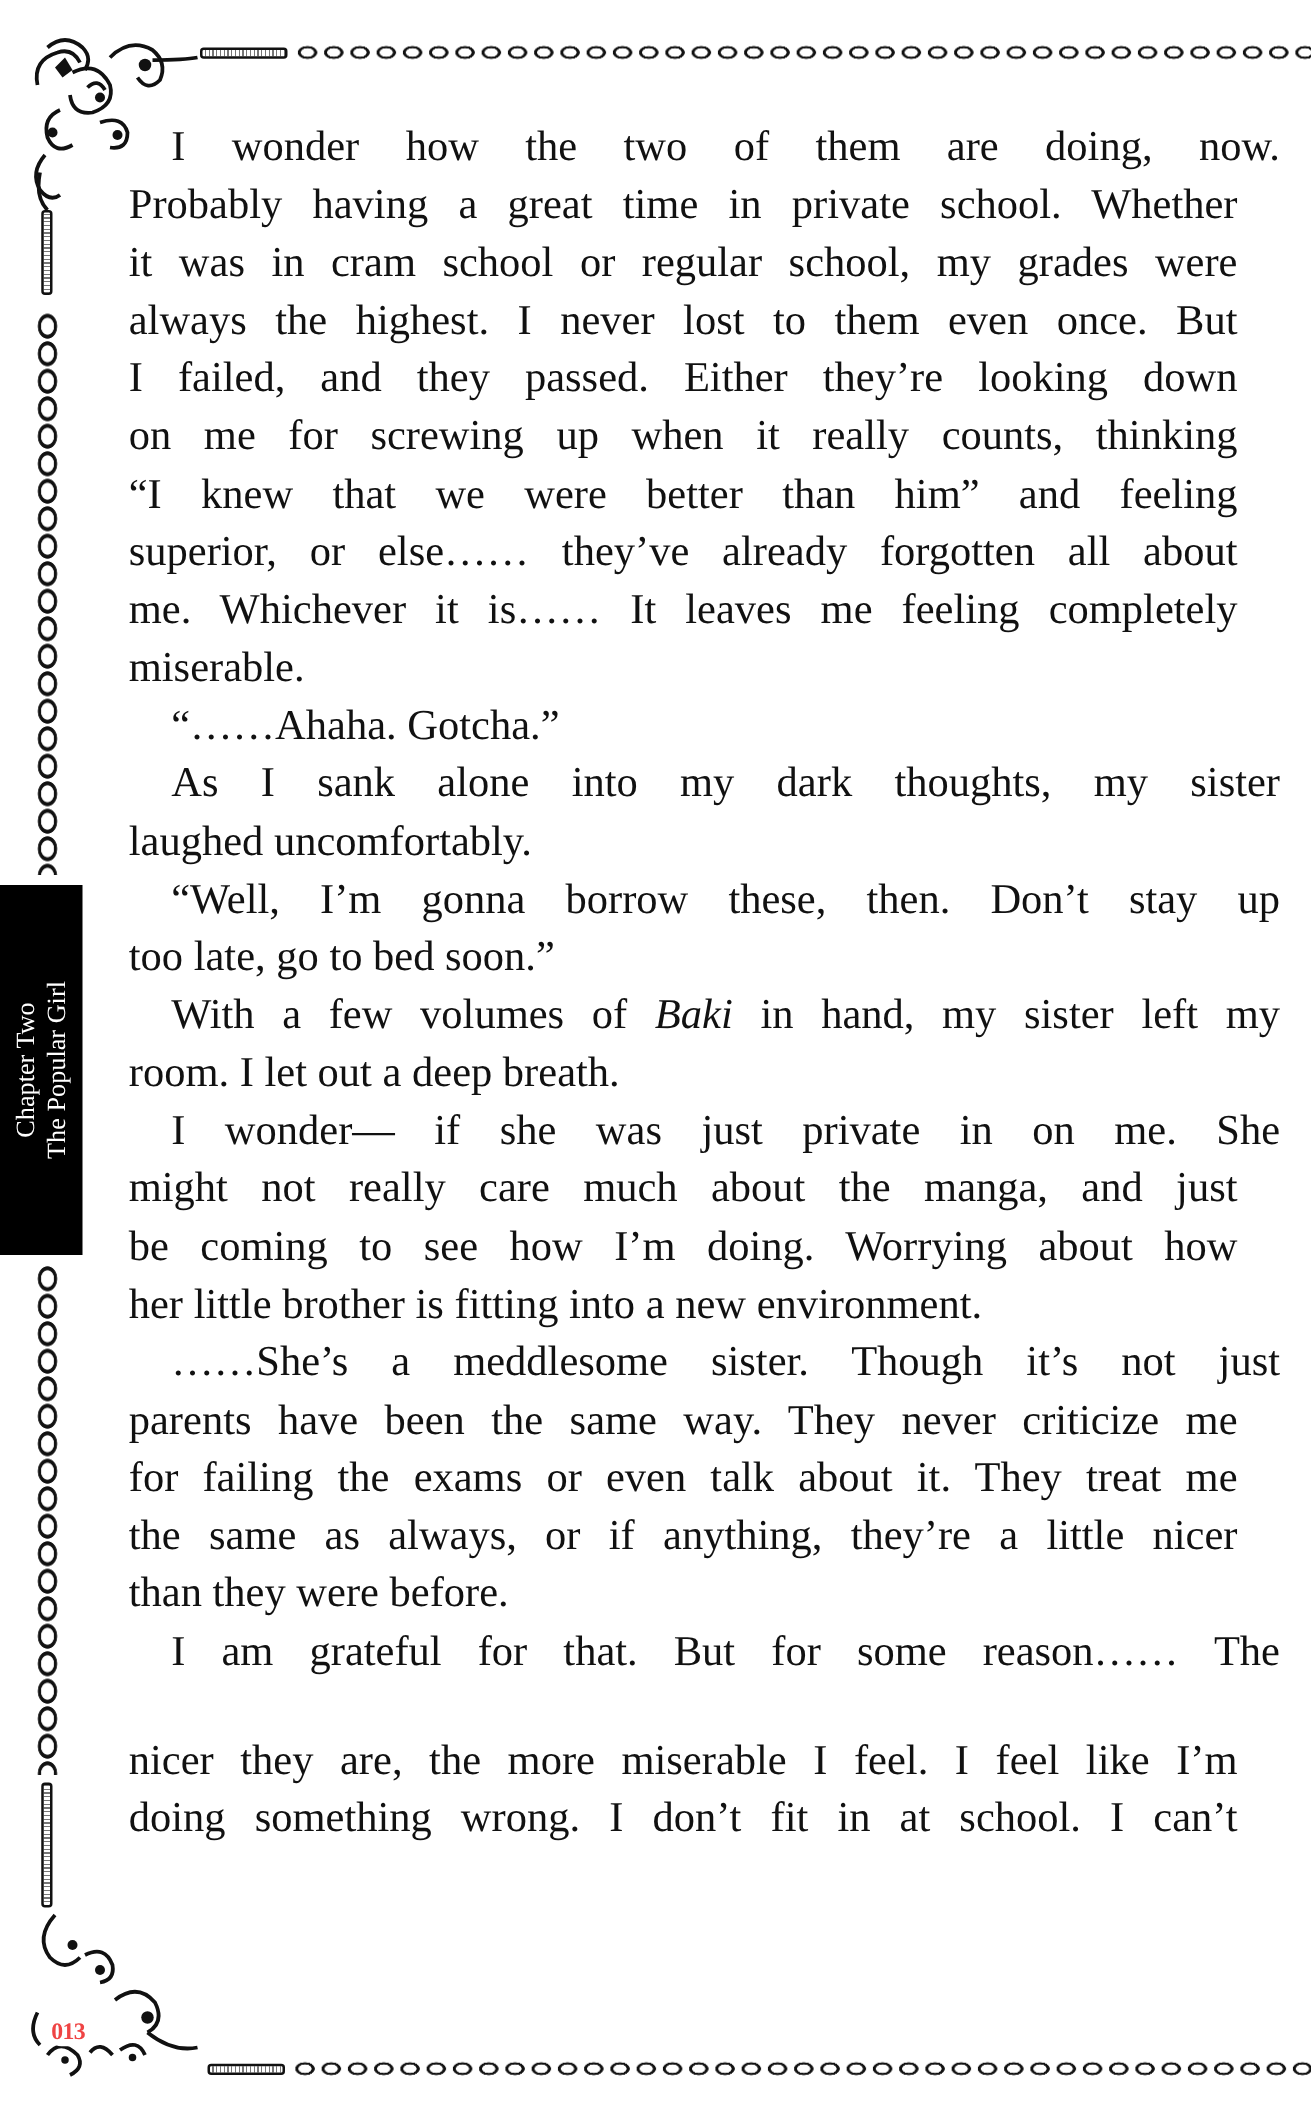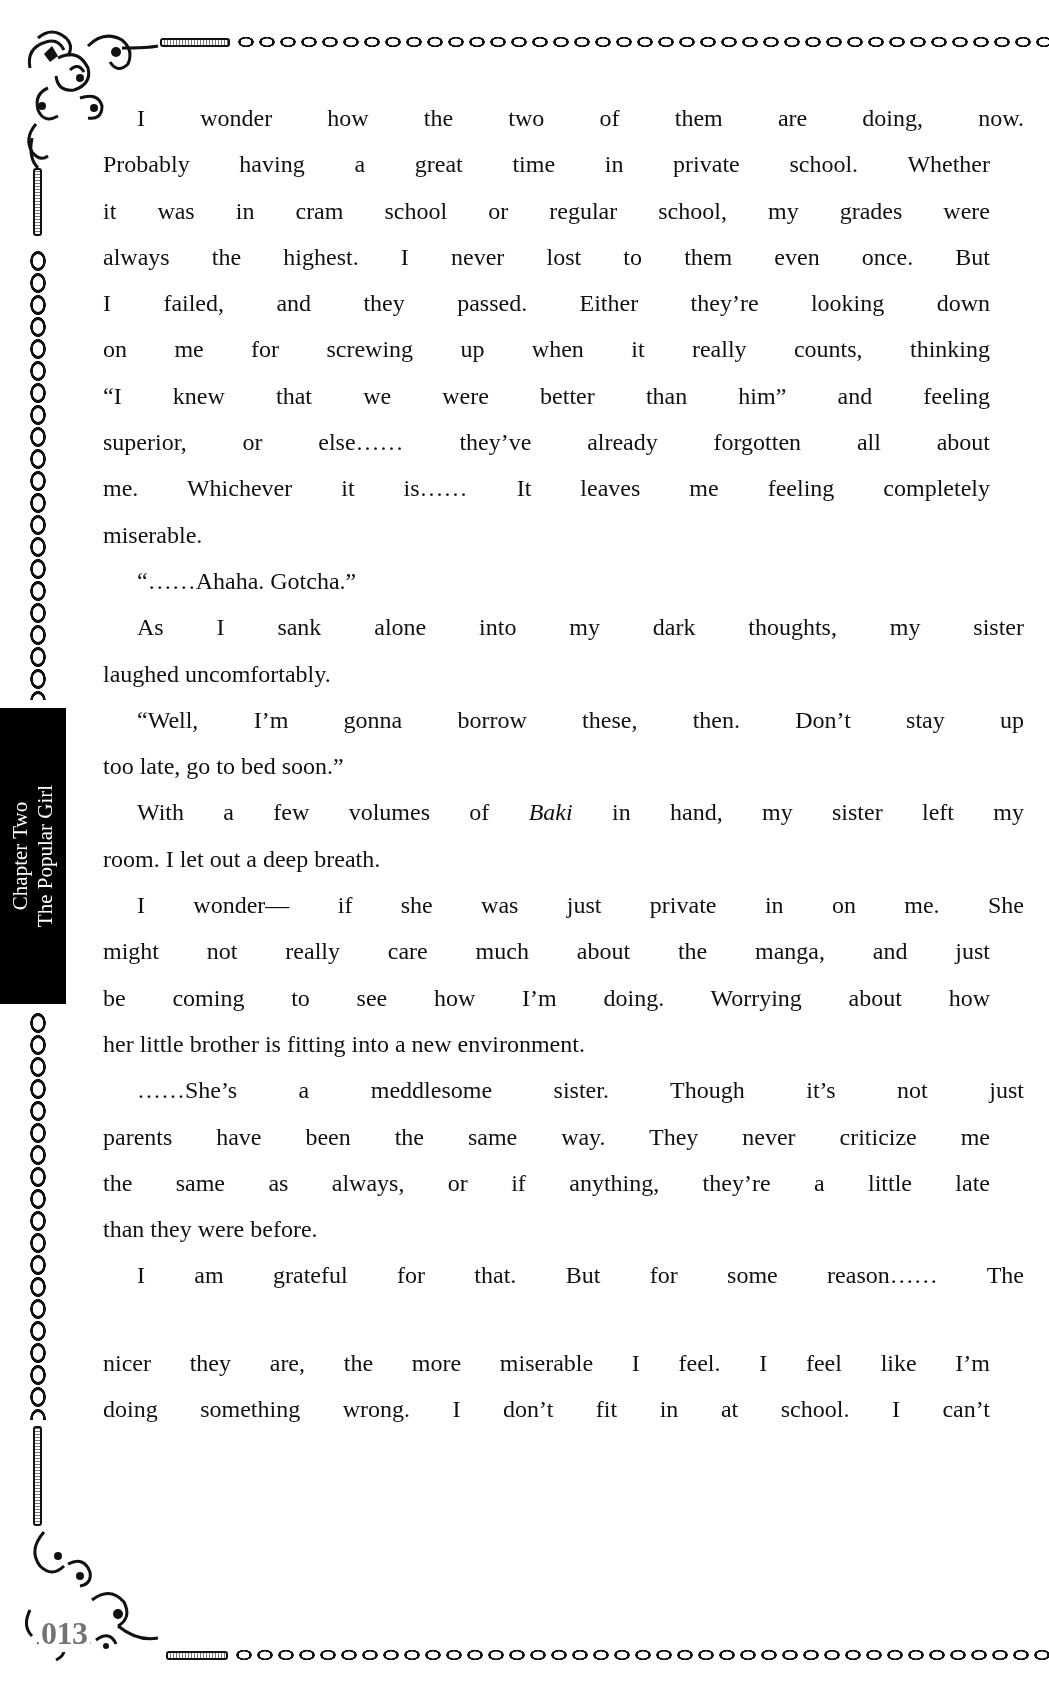--- a/index.html
+++ b/index.html
@@ -10,23 +10,23 @@
   .chain-h { position: absolute; height: 16px; background-image: radial-gradient(ellipse 9px 6px at 10px 8px, transparent 5px, #111 5.5px, #111 7.5px, transparent 8px); background-size: 21px 16px; background-repeat: repeat-x; }
   .chain-v { position: absolute; width: 18px; background-image: radial-gradient(ellipse 7px 9px at 9px 11px, transparent 5px, #111 5.5px, #111 7.5px, transparent 8px); background-size: 18px 22px; background-repeat: repeat-y; }
   .bar-h { position: absolute; height: 9px; border: 2px solid #111; border-radius: 3px; background: repeating-linear-gradient(90deg, #fff 0 2px, #777 2px 3px); box-sizing: border-box; }
   .bar-v { position: absolute; width: 9px; border: 2px solid #111; border-radius: 3px; background: repeating-linear-gradient(0deg, #fff 0 2px, #777 2px 3px); box-sizing: border-box; }
   .ornament { position: absolute; }
 
   .side-tab { position: absolute; left: 0; top: 708px; width: 66px; height: 296px; background: #000; }
   .side-tab-text { position: absolute; left: 33px; top: 148px; transform: translate(-50%, -50%) rotate(-90deg); color: #fff; font-size: 21px; line-height: 25px; white-space: nowrap; text-align: center; }
   .side-tab-text span { display: block; }
 
-  .page-number { position: absolute; left: 38px; top: 1615px; font-family: "Liberation Serif", serif; font-weight: bold; font-size: 32px; color: #737373; background: #fff; padding: 0 3px; border-radius: 12px; letter-spacing: -0.5px; }
+  .page-number { position: absolute; left: 38px; top: 1615px; font-family: "Liberation Serif", serif; font-weight: bold; font-size: 19px; color: #ef4444; background: #fff; padding: 0 3px; border-radius: 12px; letter-spacing: -0.5px; }
 
-  .text-body { position: absolute; left: 103px; top: 95px; width: 887px; font-size: 24px; line-height: 46.3px; }
+  .text-body { position: absolute; left: 103px; top: 95px; width: 887px; font-size: 34px; line-height: 46.3px; }
   .line { display: block; height: 46.3px; white-space: nowrap; text-align: justify; text-align-last: justify; transform-origin: left center; }
   .line.last { text-align-last: left; }
   .line.indent { padding-left: 34px; }
   .line span.it { font-style: italic; }
 </style>
 </head>
 <body>
 
 <div class="page">
 
@@ -107,19 +107,20 @@
       <span class="line indent" style="display: block; width: 887px; font-family: Liberation Serif, serif;">“Well, I’m gonna borrow these, then. Don’t stay up</span>
       <span class="line last" style="display: block; width: 887px;">too late, go to bed soon.”</span>
       <span class="line indent" style="white-space: pre; display: block; width: 887px;"><span>With a few volumes of </span><span class="it">Baki</span><span> in hand, my sister left my</span></span>
       <span class="line last" style="display: block; width: 887px;">room. I let out a deep breath.</span>
       <span class="line indent" style="display: block; width: 887px;">I wonder— if she was just private in on me. She</span>
       <span class="line" style="display: block; width: 887px;">might not really care much about the manga, and just</span>
       <span class="line" style="display: block; width: 887px;">be coming to see how I’m doing. Worrying about how</span>
       <span class="line last" style="display: block; width: 887px;">her little brother is fitting into a new environment.</span>
       <span class="line indent" style="display: block; width: 887px;">……She’s a meddlesome sister. Though it’s not just</span>
       <span class="line" style="display: block; width: 887px;">parents have been the same way. They never criticize me</span>
-      <span class="line" style="display: block; width: 887px;">the same as always, or if anything, they’re a little late</span>
+      <span class="line" style="display: block; width: 887px;">for failing the exams or even talk about it. They treat me</span>
+      <span class="line" style="display: block; width: 887px;">the same as always, or if anything, they’re a little nicer</span>
       <span class="line last" style="display: block; width: 887px;">than they were before.</span>
       <span class="line indent" style="display: block; width: 887px;">I am grateful for that. But for some reason…… The</span>
       <span class="line" style="display: block; width: 887px; margin-top: 41px;">nicer they are, the more miserable I feel. I feel like I’m</span>
       <span class="line" style="display: block; width: 887px;">doing something wrong. I don’t fit in at school. I can’t</span>
     </div>
 </div>
 
 </body></html>

